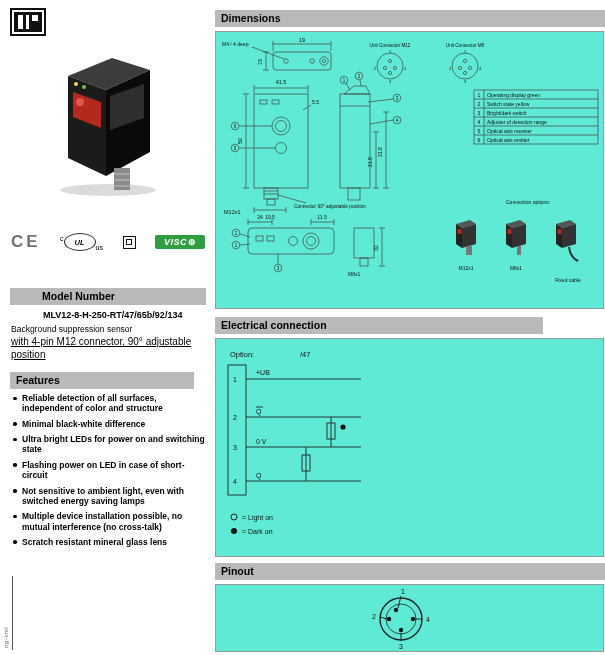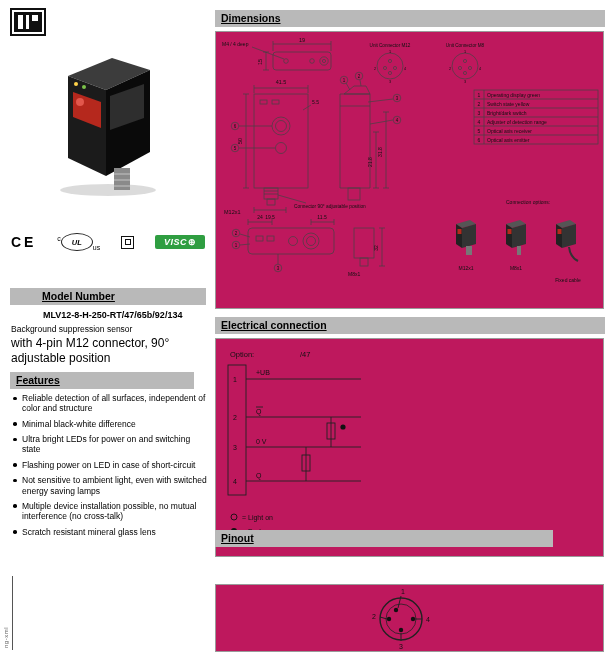--- a/index.html
+++ b/index.html
@@ -1,42 +1,42 @@
 <!DOCTYPE html>
 <html><head>
 <meta charset="utf-8">
 <style>
   * { margin:0; padding:0; box-sizing:border-box; }
   html,body { background:#e9e9e9; font-family:"Liberation Sans", sans-serif; }
   #page { position:relative; width:605px; height:655px; background:#fff; margin:0 auto; overflow:hidden; outline:1px solid #cfcfcf; color:#000; }
 
-  .section-bar { position:absolute; background:#b9b9b9; font-weight:bold; font-size:10.5px; line-height:13px; padding:2px 6px; height:17px; color:#000;text-decoration:underline; }
-
-  .box { position:absolute; border:1px solid #9a9a9a; background:#be185d; overflow:hidden; }
+  .section-bar { position:absolute; background:#b9b9b9; font-weight:bold; font-size:10.5px; line-height:13px; padding:2px 6px; height:17px; color:#000; }
+
+  .box { position:absolute; border:1px solid #9a9a9a; background:#5eead4; overflow:hidden; }
 
   #logo { position:absolute; left:10px; top:8px; }
   #photo { position:absolute; left:46px; top:44px; }
 
   #certs { position:absolute; left:11px; top:230px; width:194px; height:24px; display:flex; align-items:center; justify-content:space-between; }
-  .ce { font-size:14px; font-weight:bold; letter-spacing:3px; color:#000000; }
+  .ce { font-size:17px; font-weight:bold; letter-spacing:3px; color:#737373; }
   .ul-wrap { display:flex; align-items:flex-start; }
   .ul-prefix { font-size:7px; margin-top:2px; }
   .ul-circle { width:32px; height:18px; border:1.6px solid #222; border-radius:50%; display:flex; align-items:center; justify-content:center; font-size:7.5px; font-weight:bold; font-style:italic; }
   .ul-suffix { font-size:7px; margin-top:11px; }
   .sq-outer { width:13px; height:13px; border:1.6px solid #111; display:flex; align-items:center; justify-content:center; }
   .sq-inner { width:6px; height:6px; border:1px solid #111; }
   .visco { width:50px; height:14px; background:#2f9e41; border-radius:2px; color:#fff; display:flex; align-items:center; justify-content:center; font-weight:bold; font-style:italic; font-size:9px; letter-spacing:0.5px; }
   .visco-o { font-style:normal; font-size:9px; margin-left:1px; }
 
   #model-number { position:absolute; left:11px; top:310px; width:198px; font-size:9px; font-weight:bold;margin-left:32px; }
   #model-subtitle { position:absolute; left:11px; top:324px; width:198px; font-size:8.5px; }
-  #model-desc { position:absolute; left:11px; top:336px; width:186px; font-size:12px; line-height:1.25; }
+  #model-desc { position:absolute; left:11px; top:336px; width:186px; font-size:10px; line-height:1.25;text-decoration:underline; }
 
   #features-list { position:absolute; left:11px; top:393px; width:198px; list-style:none; }
-  #features-list li { position:relative; font-size:8.5px; line-height:1.22; padding-left:11px; margin-bottom:5px; }
+  #features-list li { position:relative; font-size:8.5px; line-height:1.22; padding-left:11px; margin-bottom:5px;font-weight:bold; }
   #features-list li::before { content:""; position:absolute; left:2px; top:3.5px; width:3.5px; height:3.5px; border-radius:50%; background:#000; }
 
   #side-text { position:absolute; left:3px; top:648px; transform:rotate(-90deg); transform-origin:left top; font-size:6px; color:#666; letter-spacing:0.5px; }
   #spine-mark { position:absolute; left:12px; top:576px; width:1px; height:74px; background:#555; }
 
   svg text { fill:#111; stroke:none; }
 </style>
 </head>
 <body>
 
@@ -284,21 +284,21 @@
       <text x="263" y="109.8" font-size="5" text-anchor="middle">6</text>
       <text x="271" y="109.8" font-size="5">Optical axis emitter</text>
 
       <text x="290" y="172" font-size="5">Connection options:</text>
       <text x="250" y="238" font-size="5" text-anchor="middle">M12x1</text>
       <text x="300" y="238" font-size="5" text-anchor="middle">M8x1</text>
       <text x="352" y="250" font-size="5" text-anchor="middle">Fixed cable</text>
     </svg>
   </div>
 
-  <div class="section-bar" style="left:215px; top:317px; width:390px;">Electrical connection</div>
+  <div class="section-bar" style="left:215px; top:317px; width:328px;">Electrical connection</div>
   <div class="box" style="left:215px; top:338px; width:389px; height:219px;">
     <svg width="387" height="217" viewBox="0 0 387 217">
       <text x="14" y="18" font-size="7.5">Option:</text>
       <text x="84" y="18" font-size="7.5">/47</text>
       <g stroke="#222" stroke-width="0.9" fill="none">
         <rect x="12" y="26" width="18" height="130"></rect>
         <line x1="30" y1="40" x2="145" y2="40"></line>
         <line x1="30" y1="78" x2="145" y2="78"></line>
         <line x1="30" y1="108" x2="145" y2="108"></line>
         <line x1="30" y1="142" x2="145" y2="142"></line>
@@ -317,21 +317,21 @@
       <text x="40" y="75" font-size="7">Q</text>
       <text x="40" y="105" font-size="7">0 V</text>
       <text x="40" y="139" font-size="7">Q</text>
       <circle cx="18" cy="178" r="3" fill="none" stroke="#111" stroke-width="0.9"></circle>
       <text x="26" y="181" font-size="7">= Light on</text>
       <circle cx="18" cy="192" r="3" fill="#111"></circle>
       <text x="26" y="195" font-size="7">= Dark on</text>
     </svg>
   </div>
 
-  <div class="section-bar" style="left:215px; top:530px; width:338px;">Pinout</div>
+  <div class="section-bar" style="left:215px; top:563px; width:390px;">Pinout</div>
   <div class="box" style="left:215px; top:584px; width:389px; height:68px;">
     <svg width="387" height="66" viewBox="0 0 387 66">
       <g stroke="#222" fill="none">
         <circle cx="185" cy="34" r="21" stroke-width="1.4"></circle>
         <circle cx="185" cy="34" r="15" stroke-width="0.8"></circle>
         <line x1="185" y1="11" x2="182" y2="23"></line>
         <line x1="164" y1="32" x2="171" y2="34"></line>
         <line x1="206" y1="34" x2="199" y2="34"></line>
         <line x1="185" y1="56" x2="185" y2="48"></line>
       </g>

